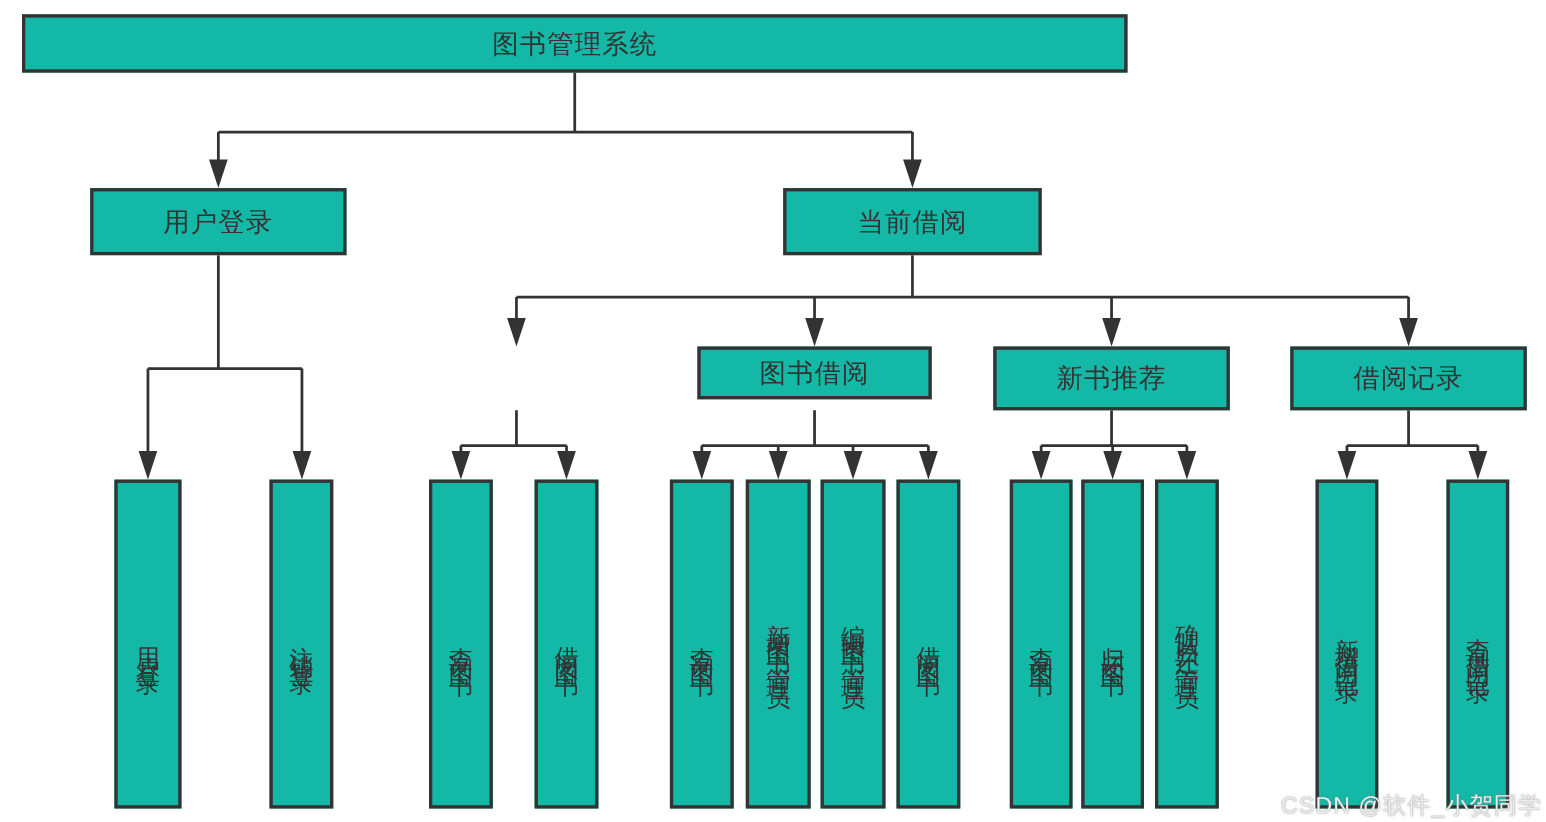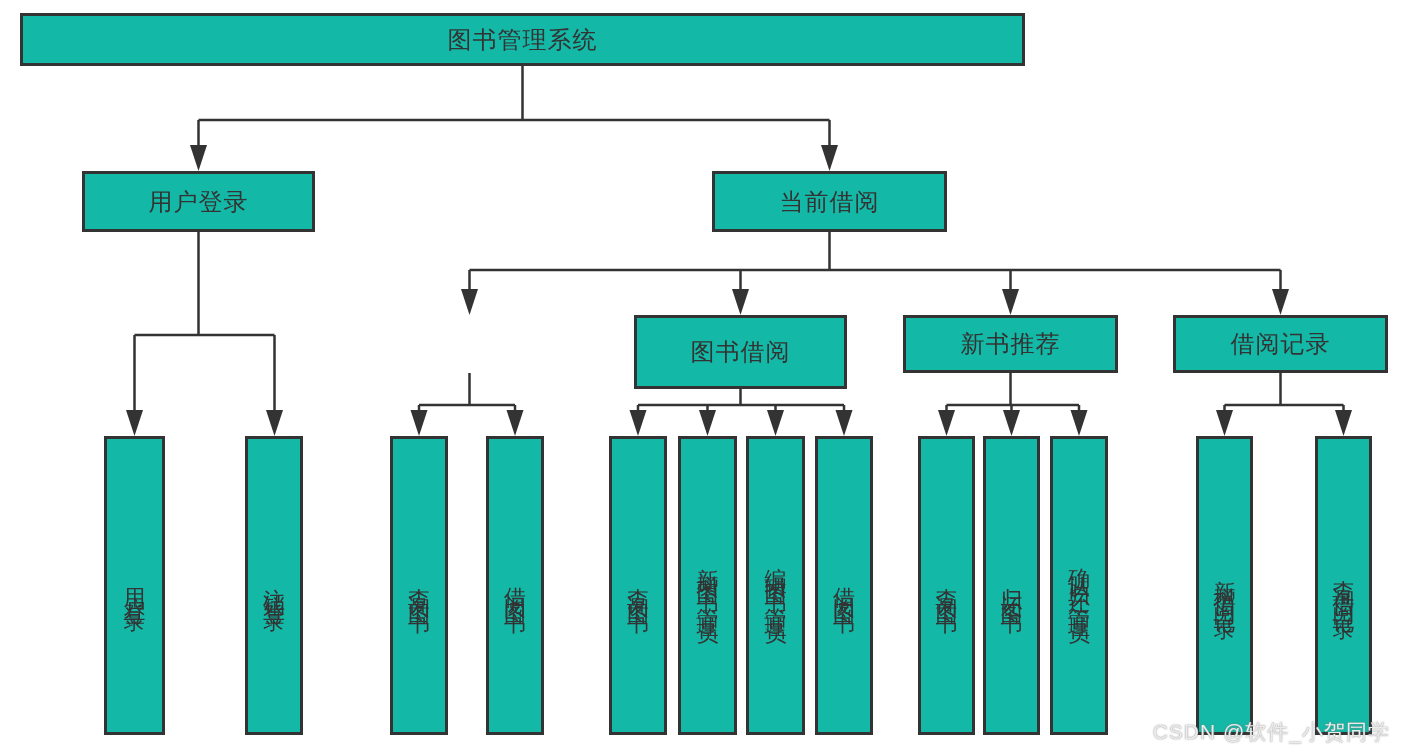--- a/index.html
+++ b/index.html
@@ -12,21 +12,21 @@
     position:absolute;background:#14b8a6;border:3px solid #333333;
     box-sizing:border-box;display:flex;align-items:center;justify-content:center;
     z-index:2;color:#333333;
   }
   .h-node{font-size:24px;letter-spacing:1px;white-space:nowrap;}
   .v-node .v-label{
     writing-mode:vertical-rl;text-orientation:mixed;
     font-size:22px;letter-spacing:8px;line-height:1;white-space:nowrap;
   }
   .watermark{
-    position:absolute;right:15px;bottom:1px;z-index:6;
+    position:absolute;right:3px;bottom:1px;z-index:6;
     font-size:21px;letter-spacing:1px;
     color:#ececec;
     text-shadow:0 0 2px rgba(130,130,130,.75), 0 0 1px rgba(150,150,150,.6);
     white-space:nowrap;
   }
 </style>
 </head>
 <body>
 
 <div class="stage">
@@ -78,21 +78,21 @@
     <span>图书管理系统</span>
   </div>
 
   <div class="node h-node" style="left:82px;top:171px;width:233px;height:61px">
     <span>用户登录</span>
   </div>
   <div class="node h-node" style="left:712px;top:171px;width:235px;height:61px">
     <span>当前借阅</span>
   </div>
 
-  <div class="node h-node" style="left:634px;top:315px;width:213px;height:74px">
+  <div class="node h-node" style="left:634px;top:315px;width:213px;height:48px">
     <span>图书借阅</span>
   </div>
   <div class="node h-node" style="left:903px;top:315px;width:215px;height:58px">
     <span>新书推荐</span>
   </div>
   <div class="node h-node" style="left:1173px;top:315px;width:215px;height:58px">
     <span>借阅记录</span>
   </div>
 
   <div class="node v-node" style="left:104px;top:436px;width:61px;height:299px">

